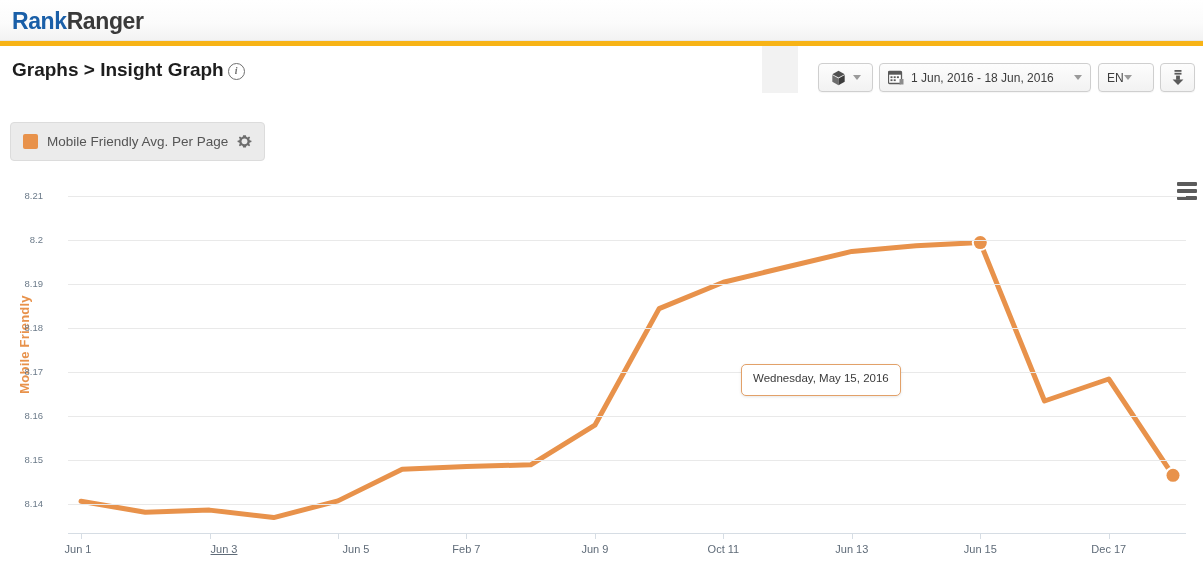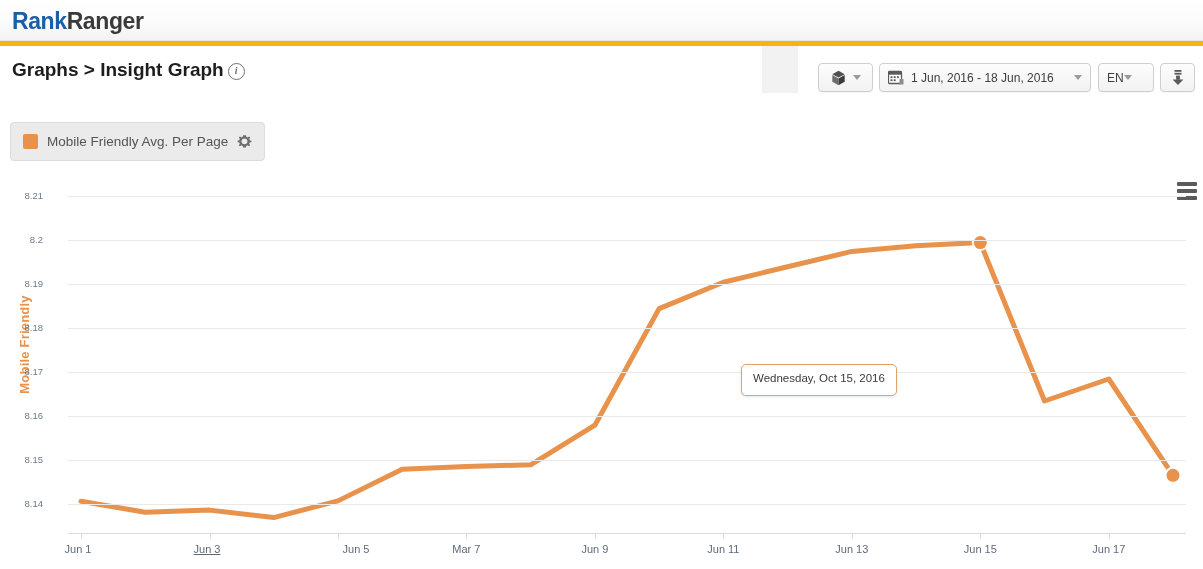--- a/index.html
+++ b/index.html
@@ -236,36 +236,36 @@
         <div class="gridline" style="top: 147.4px;"></div>
         <div class="ytick" style="top: 147.4px;">8.18</div>
         <div class="gridline" style="top: 103.4px;"></div>
         <div class="ytick" style="top: 103.4px;">8.19</div>
         <div class="gridline" style="top: 59.4px;"></div>
         <div class="ytick" style="top: 59.4px;">8.2</div>
         <div class="gridline" style="top: 15.4px;"></div>
         <div class="ytick" style="top: 15.4px;">8.21</div>
         <div class="xtick" style="left: 10px;">Jun 1</div>
         <div class="xgrid-tick" style="left: 13px;"></div>
-        <div class="xtick" style="left: 139px; text-decoration: underline;">Jun 3</div>
+        <div class="xtick" style="left: 156px; text-decoration: underline;">Jun 3</div>
         <div class="xgrid-tick" style="left: 141.5px;"></div>
         <div class="xtick" style="left: 288px;">Jun 5</div>
         <div class="xgrid-tick" style="left: 269.9px;"></div>
-        <div class="xtick" style="left: 398.4px;">Mar 7</div>
+        <div class="xtick" style="left: 398.4px;">Feb 7</div>
         <div class="xgrid-tick" style="left: 398.4px;"></div>
         <div class="xtick" style="left: 526.9px;">Jun 9</div>
         <div class="xgrid-tick" style="left: 526.9px;"></div>
-        <div class="xtick" style="left: 655.4px;">Jun 11</div>
+        <div class="xtick" style="left: 655.4px;">Oct 11</div>
         <div class="xgrid-tick" style="left: 655.4px;"></div>
         <div class="xtick" style="left: 783.8px;">Jun 13</div>
         <div class="xgrid-tick" style="left: 783.8px;"></div>
         <div class="xtick" style="left: 912.3px;">Jun 15</div>
         <div class="xgrid-tick" style="left: 912.3px;"></div>
-        <div class="xtick" style="left: 1040.8px;">Jun 17</div>
+        <div class="xtick" style="left: 1040.8px;">Dec 17</div>
         <div class="xgrid-tick" style="left: 1040.8px;"></div>
       </div>
 
     <div class="tooltip" id="tt1">
-      <div class="tt-date">Wednesday, Oct 15, 2016</div>
+      <div class="tt-date">Wednesday, May 15, 2016</div>
     </div>
 
   </div>
 </div>
 
 </body></html>

